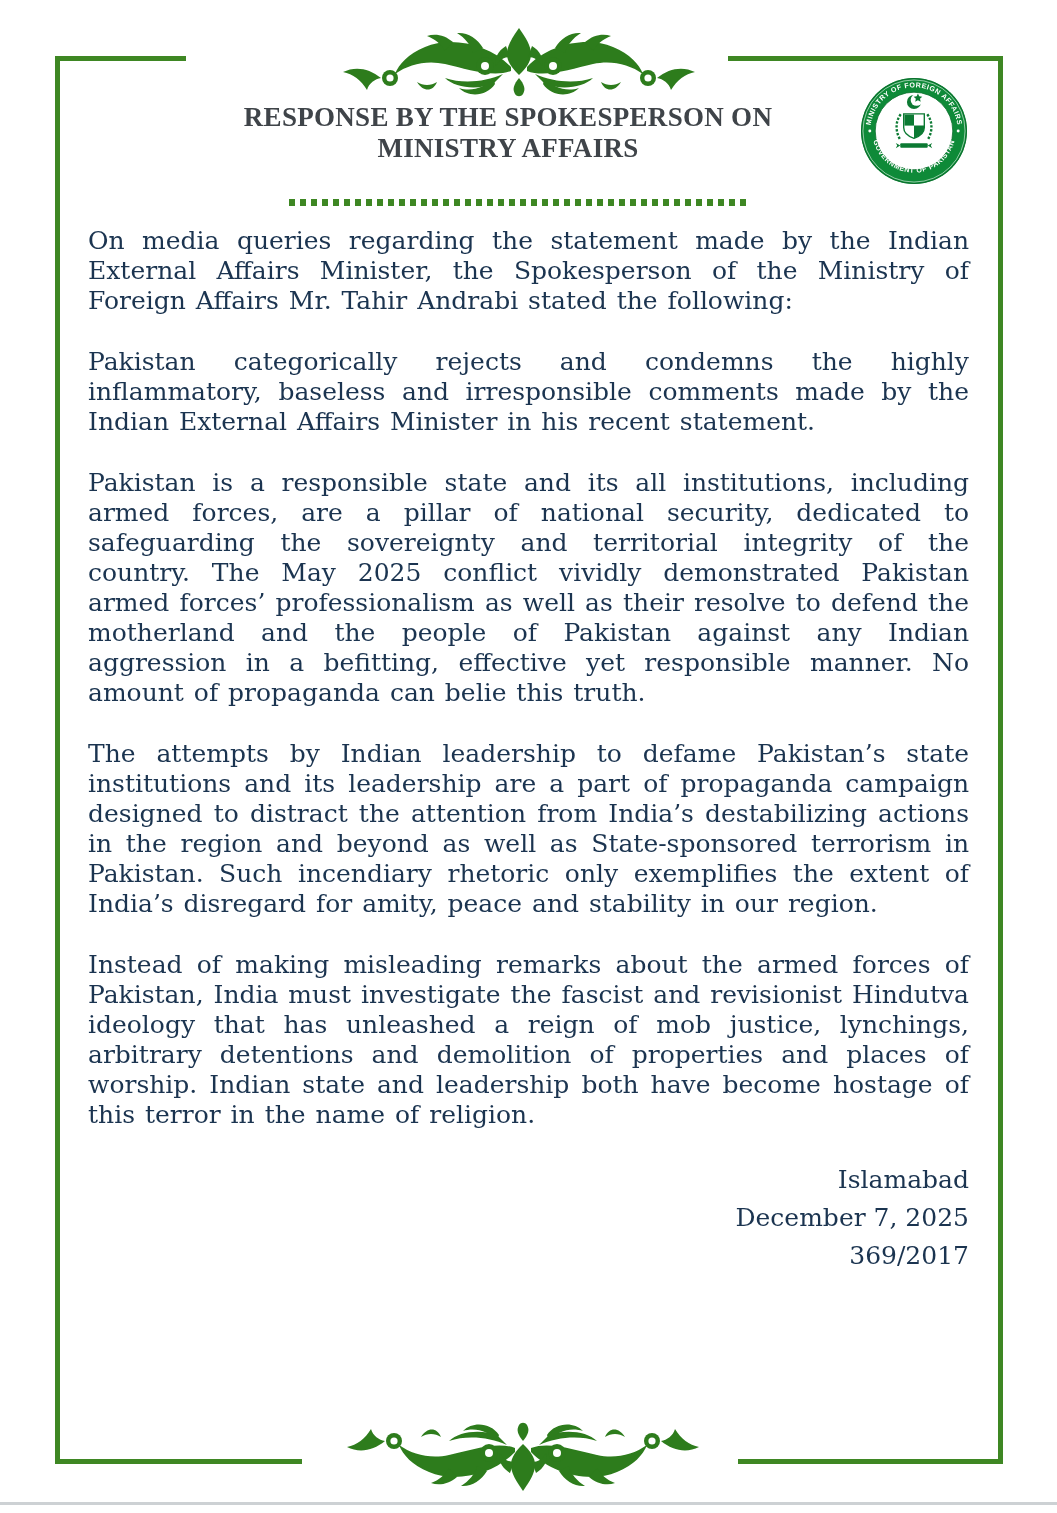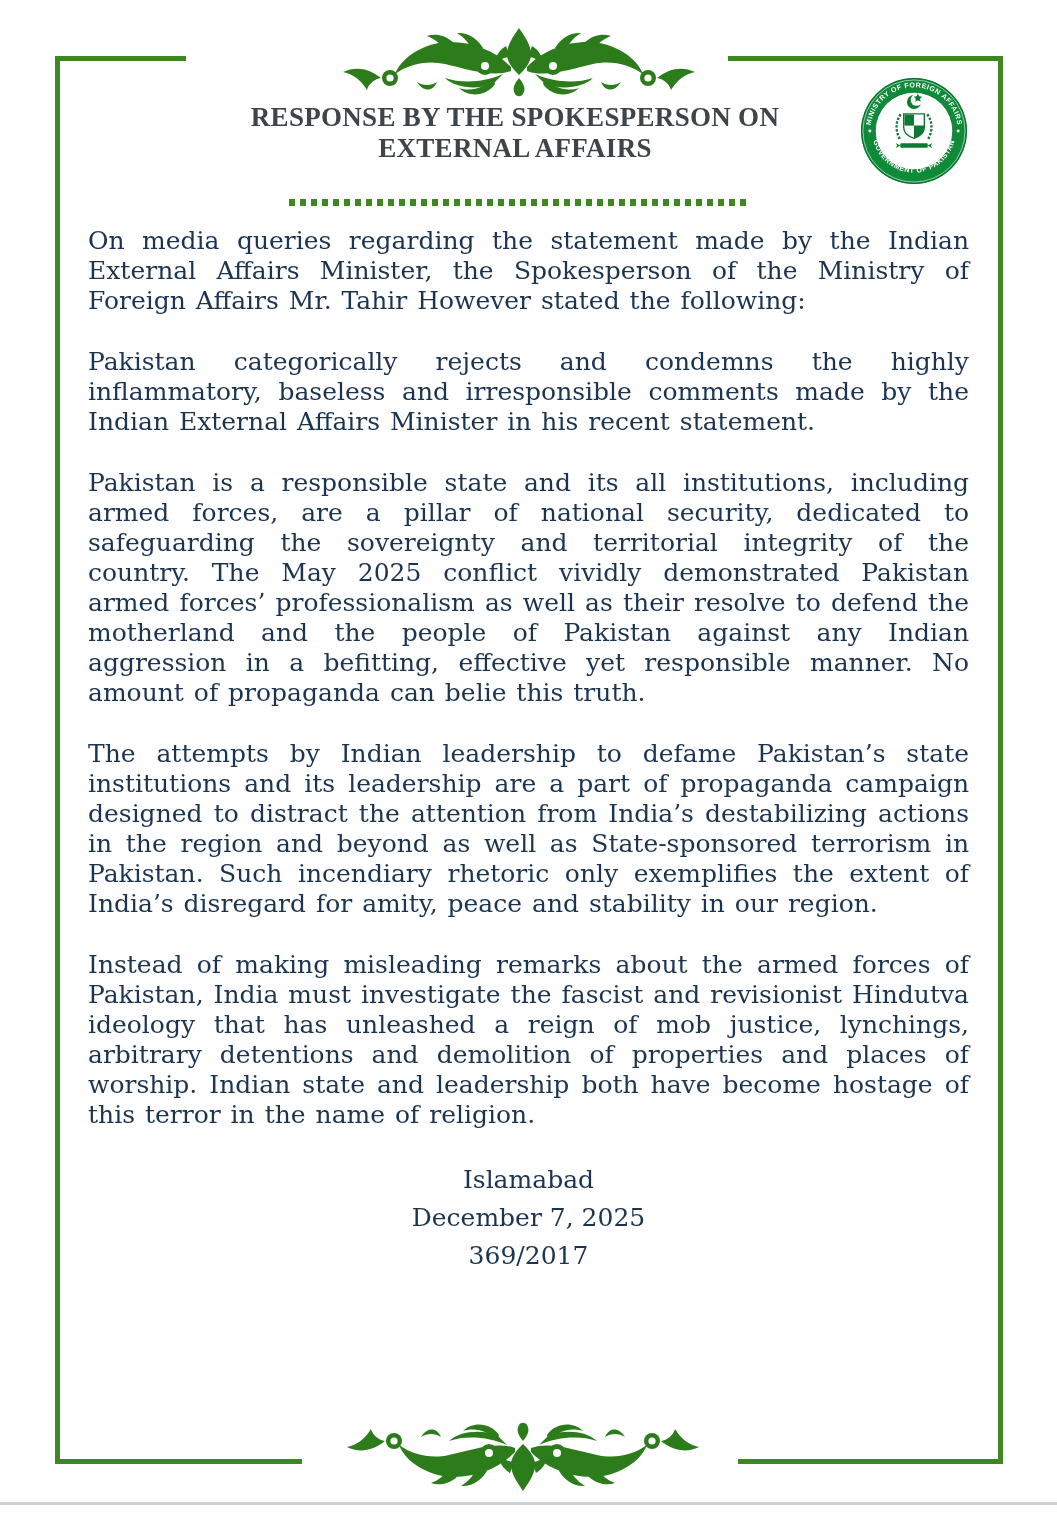--- a/index.html
+++ b/index.html
@@ -38,21 +38,21 @@
   .seal {
     position: absolute;
     left: 860px; top: 77px;
     width: 108px; height: 108px;
     z-index: 4;
   }
   .seal svg { width: 100%; height: 100%; display: block; }
 
   .title {
     position: absolute;
-    left: 190px; top: 102px;
+    left: 183px; top: 102px;
     width: 650px;
     text-align: center;
     font-family: "Liberation Serif", serif;
     font-weight: bold;
     font-size: 27px;
     line-height: 31px;
     color: #3F4449;
     letter-spacing: 0.3px;
     z-index: 4;
   }
@@ -68,21 +68,21 @@
     left: 88px; top: 226px;
     width: 881px;
     font-size: 25px;
     line-height: 30px;
     color: #1B3450;
     text-align: justify;
     word-spacing: 2px;
     z-index: 4;
   }
   .body-text p { margin: 0 0 31px 0; }
-  .dateline { margin-top: 2px; text-align: center; word-spacing: normal; }
+  .dateline { margin-top: 2px; text-align: right; word-spacing: normal; }
   .dateline div { line-height: 38px; }
 
   .bottom-hairline {
     position: absolute;
     left: 0; top: 1502px;
     width: 1057px; height: 3px;
     background: #CDD1D4;
     z-index: 1;
   }
 </style>
@@ -152,27 +152,27 @@
         <path d="M69.5 63 C74 55 74 45 68.5 38" fill="none" stroke="#0C7A33" stroke-width="2.4" stroke-dasharray="2.4 1.6"></path>
         <rect x="41" y="67.5" width="28" height="4.6" rx="1" fill="#0C7A33"></rect>
         <path d="M41 69.8 l-4.5 2.8 1.4 -2.8 -1.4 -2.6 Z" fill="#0C7A33"></path>
         <path d="M69 69.8 l4.5 2.8 -1.4 -2.8 1.4 -2.6 Z" fill="#0C7A33"></path>
       </g>
     </svg>
   </div>
 
   <div class="title">
     <div>RESPONSE BY THE SPOKESPERSON ON</div>
-    <div>EXTERNAL AFFAIRS</div>
+    <div>MINISTRY AFFAIRS</div>
   </div>
 
   <div class="dotted-rule"></div>
 
   <div class="body-text">
-    <p>On media queries regarding the statement made by the Indian External Affairs Minister, the Spokesperson of the Ministry of Foreign Affairs Mr. Tahir However stated the following:</p>
+    <p>On media queries regarding the statement made by the Indian External Affairs Minister, the Spokesperson of the Ministry of Foreign Affairs Mr. Tahir Andrabi stated the following:</p>
     <p>Pakistan categorically rejects and condemns the highly inflammatory, baseless and irresponsible comments made by the Indian External Affairs Minister in his recent statement.</p>
     <p>Pakistan is a responsible state and its all institutions, including armed forces, are a pillar of national security, dedicated to safeguarding the sovereignty and territorial integrity of the country. The May 2025 conflict vividly demonstrated Pakistan armed forces’ professionalism as well as their resolve to defend the motherland and the people of Pakistan against any Indian aggression in a befitting, effective yet responsible manner. No amount of propaganda can belie this truth.</p>
     <p>The attempts by Indian leadership to defame Pakistan’s state institutions and its leadership are a part of propaganda campaign designed to distract the attention from India’s destabilizing actions in the region and beyond as well as State-sponsored terrorism in Pakistan. Such incendiary rhetoric only exemplifies the extent of India’s disregard for amity, peace and stability in our region.</p>
     <p>Instead of making misleading remarks about the armed forces of Pakistan, India must investigate the fascist and revisionist Hindutva ideology that has unleashed a reign of mob justice, lynchings, arbitrary detentions and demolition of properties and places of worship. Indian state and leadership both have become hostage of this terror in the name of religion.</p>
     <div class="dateline">
       <div>Islamabad</div>
       <div>December 7, 2025</div>
       <div>369/2017</div>
     </div>
   </div>

